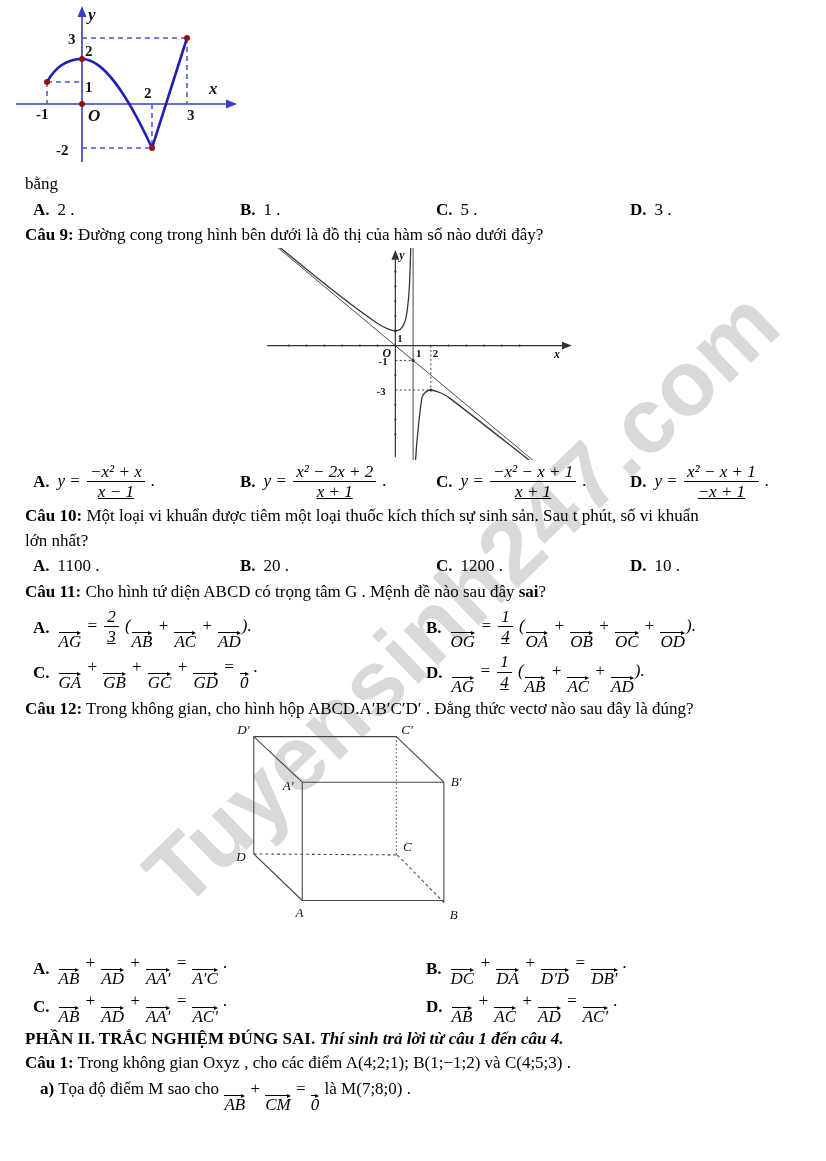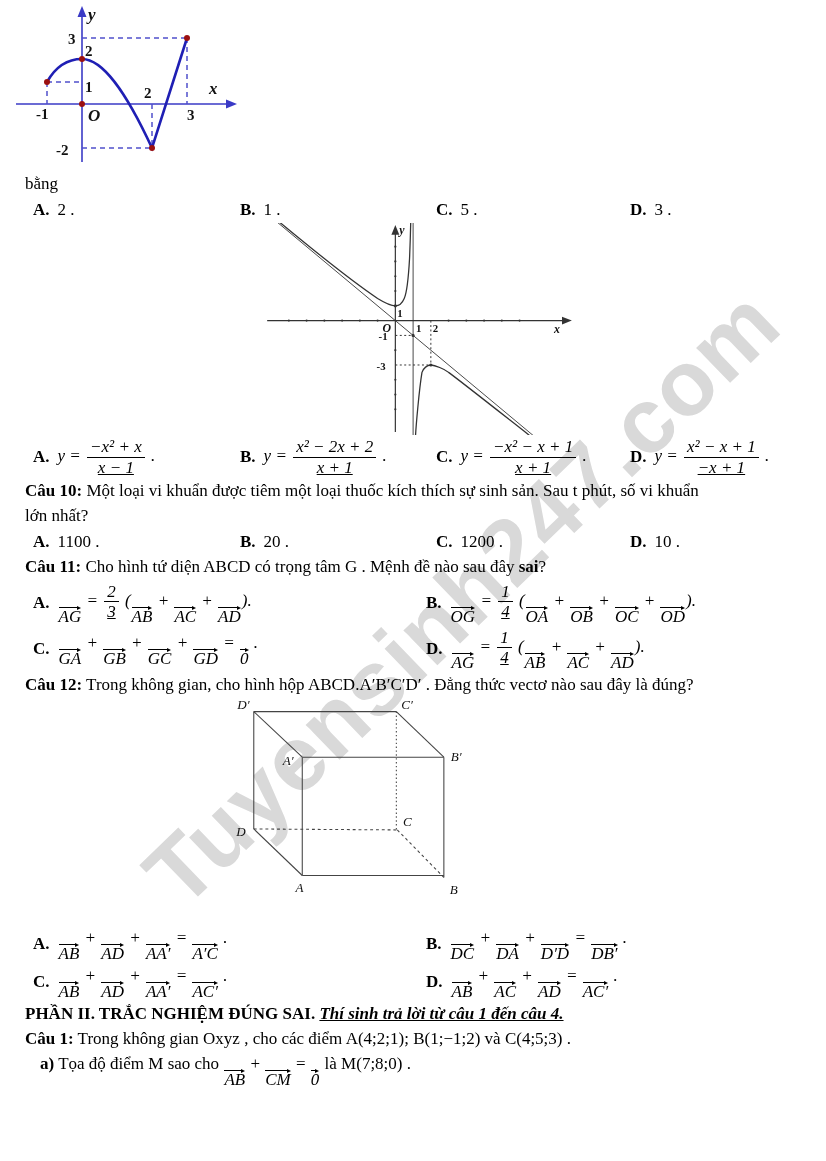--- a/index.html
+++ b/index.html
@@ -30,21 +30,21 @@
   .vec .bar{position:relative; height:5px;}
   .vec .bar::before{content:''; position:absolute; left:0; right:3px; bottom:0; border-bottom:1px solid #000;}
   .vec .bar::after{content:''; position:absolute; right:0; bottom:-2px; width:0; height:0;
     border-left:4px solid #000; border-top:2.5px solid transparent; border-bottom:2.5px solid transparent;}
   .vec .name{font-style:italic; line-height:1.05; text-align:center;}
   .fig{display:block;}
   .g1{margin:2px 0 2px 6px;}
   .g2{margin:0 0 0 260px;}
   .g3{margin:2px 0 2px 178px;}
   .part2{font-weight:bold; padding-left:25px; margin:0;}
-  .part2 .it{font-style:italic;text-decoration:underline;}
+  .part2 .it{font-style:italic;}
   .sub{padding-left:40px; margin:1px 0;}
   svg text{font-family:"Liberation Serif","DejaVu Serif",serif;}
   .ax1-label{font-weight:bold; font-size:15px; fill:#111;}
   .ax1-var{font-weight:bold; font-style:italic; font-size:17px; fill:#111;}
   .ax2-label{font-weight:bold; font-size:11px; fill:#111;}
   .ax2-var{font-weight:bold; font-style:italic; font-size:12px; fill:#111;}
   .box-label{font-style:italic; font-size:13.5px; fill:#111;}
 </style>
 </head>
 <body>
@@ -105,20 +105,21 @@
       <div class="opt">
           <span class="opt-label">C.</span>
           <span>5 .</span>
         </div>
       <div class="opt">
           <span class="opt-label">D.</span>
           <span>3 .</span>
         </div>
     </div>
 
+    <p class="line"><span class="qlabel">Câu 9:</span> <span>Đường cong trong hình bên dưới là đồ thị của hàm số nào dưới đây?</span></p>
 
     <svg class="fig g2" width="320" height="212" viewBox="0 0 320 215">
 
       <line x1="5" y1="99" x2="308" y2="99" stroke="#333" stroke-width="1.2"></line>
       <polygon points="314,99 304,95 304,103" fill="#333"></polygon>
       <line x1="135" y1="212" x2="135" y2="8" stroke="#333" stroke-width="1.2"></line>
       <polygon points="135,2 131,12 139,12" fill="#333"></polygon>
 
       <g fill="#333">
         <circle cx="27" cy="99" r="1.1"></circle>

